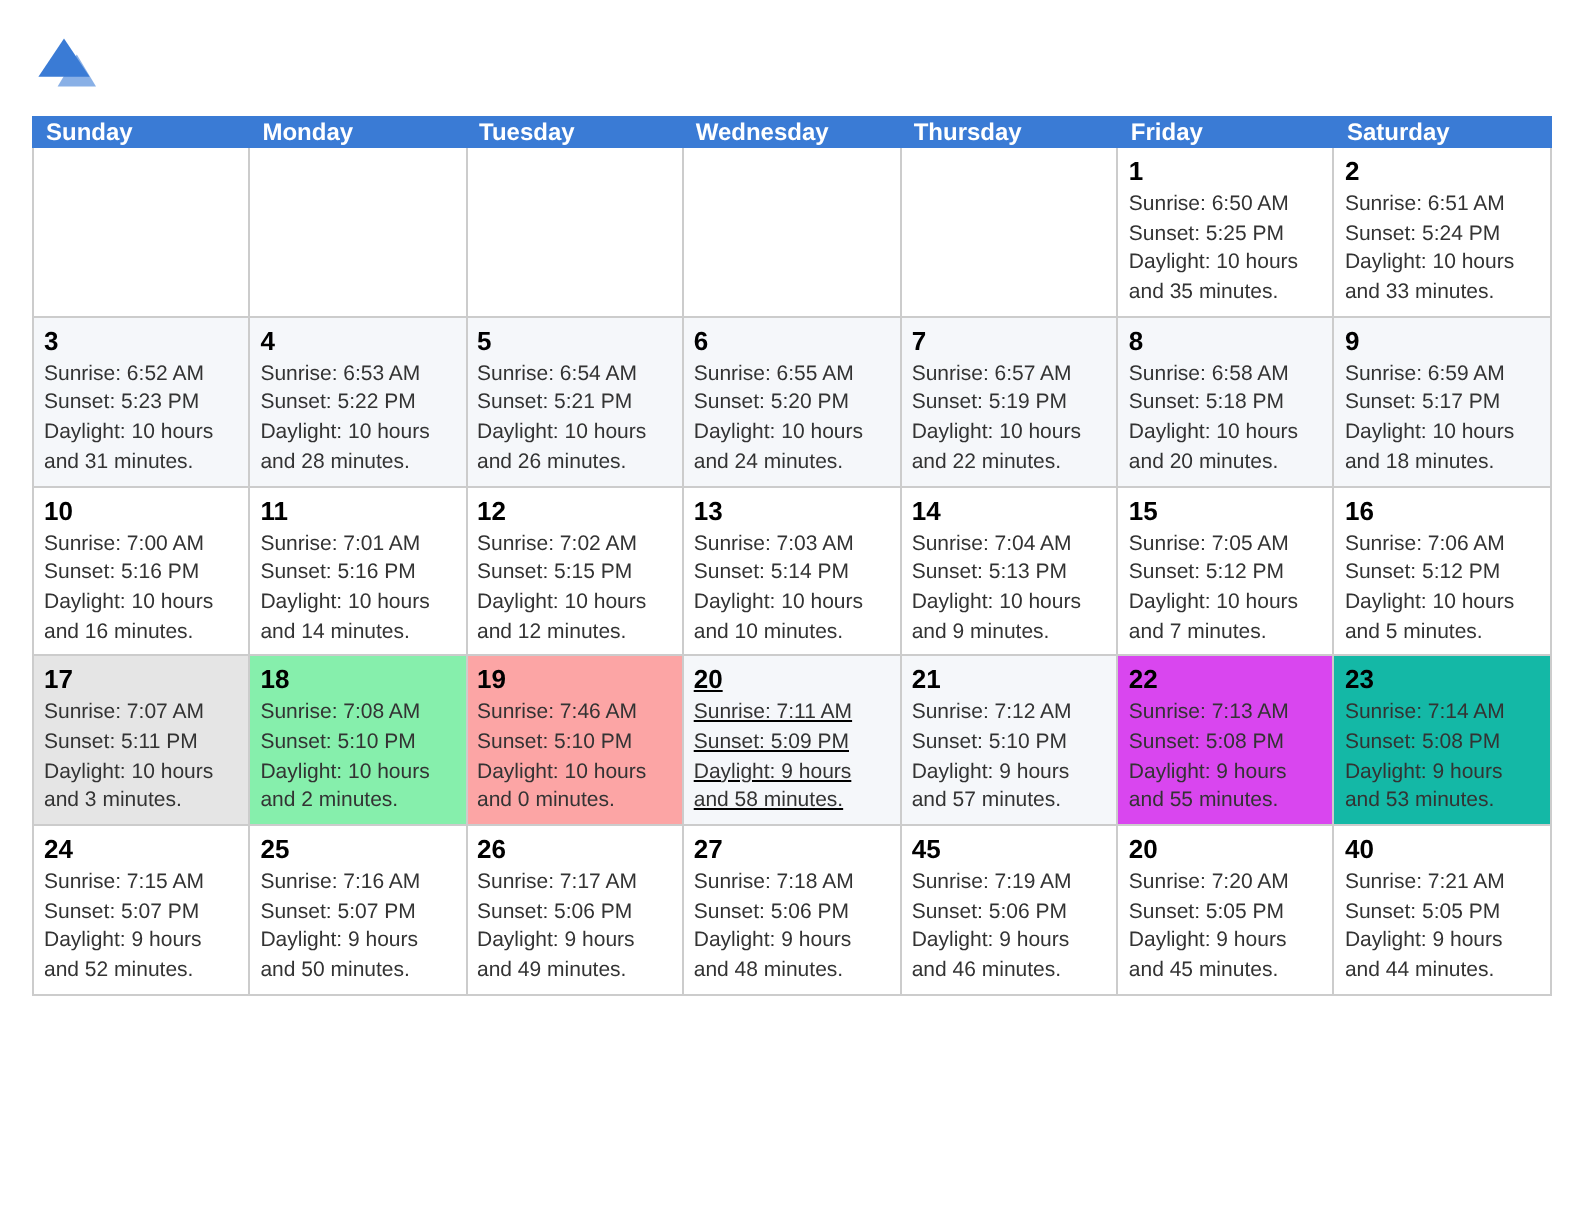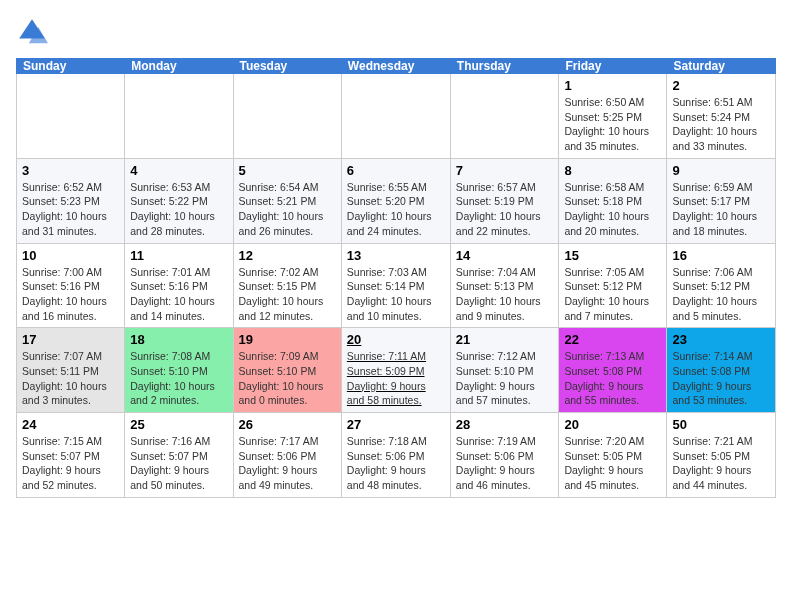--- a/index.html
+++ b/index.html
@@ -244,21 +244,21 @@
 Daylight: 10 hours and 3 minutes.</div>
         </td>
         <td style="background: #86efac;">
           <span class="day-num">18</span>
           <div class="day-info">Sunrise: 7:08 AM
 Sunset: 5:10 PM
 Daylight: 10 hours and 2 minutes.</div>
         </td>
         <td style="background: #fca5a5;">
           <span class="day-num">19</span>
-          <div class="day-info">Sunrise: 7:09 AM
+          <div class="day-info">Sunrise: 7:46 AM
 Sunset: 5:10 PM
 Daylight: 10 hours and 0 minutes.</div>
         </td>
         <td style="background: rgb(245, 247, 250); text-decoration: underline;">
           <span class="day-num">20</span>
           <div class="day-info">Sunrise: 7:11 AM
 Sunset: 5:09 PM
 Daylight: 9 hours and 58 minutes.</div>
         </td>
         <td style="background: rgb(245, 247, 250); margin-left: 44px;">
@@ -266,21 +266,21 @@
           <div class="day-info">Sunrise: 7:12 AM
 Sunset: 5:10 PM
 Daylight: 9 hours and 57 minutes.</div>
         </td>
         <td style="background: #d946ef;">
           <span class="day-num">22</span>
           <div class="day-info">Sunrise: 7:13 AM
 Sunset: 5:08 PM
 Daylight: 9 hours and 55 minutes.</div>
         </td>
-        <td style="background: #0ea5e9;">
+        <td style="background: #14b8a6;">
           <span class="day-num">23</span>
           <div class="day-info">Sunrise: 7:14 AM
 Sunset: 5:08 PM
 Daylight: 9 hours and 53 minutes.</div>
         </td>
       </tr>
       <tr>
         <td>
           <span class="day-num">24</span>
           <div class="day-info">Sunrise: 7:15 AM
@@ -299,32 +299,32 @@
 Sunset: 5:06 PM
 Daylight: 9 hours and 49 minutes.</div>
         </td>
         <td>
           <span class="day-num">27</span>
           <div class="day-info">Sunrise: 7:18 AM
 Sunset: 5:06 PM
 Daylight: 9 hours and 48 minutes.</div>
         </td>
         <td>
-          <span class="day-num">28</span>
+          <span class="day-num">45</span>
           <div class="day-info">Sunrise: 7:19 AM
 Sunset: 5:06 PM
 Daylight: 9 hours and 46 minutes.</div>
         </td>
         <td>
           <span class="day-num">20</span>
           <div class="day-info">Sunrise: 7:20 AM
 Sunset: 5:05 PM
 Daylight: 9 hours and 45 minutes.</div>
         </td>
         <td>
-          <span class="day-num">50</span>
+          <span class="day-num">40</span>
           <div class="day-info">Sunrise: 7:21 AM
 Sunset: 5:05 PM
 Daylight: 9 hours and 44 minutes.</div>
         </td>
       </tr>
     </tbody>
 </table>
 
 </body></html>

